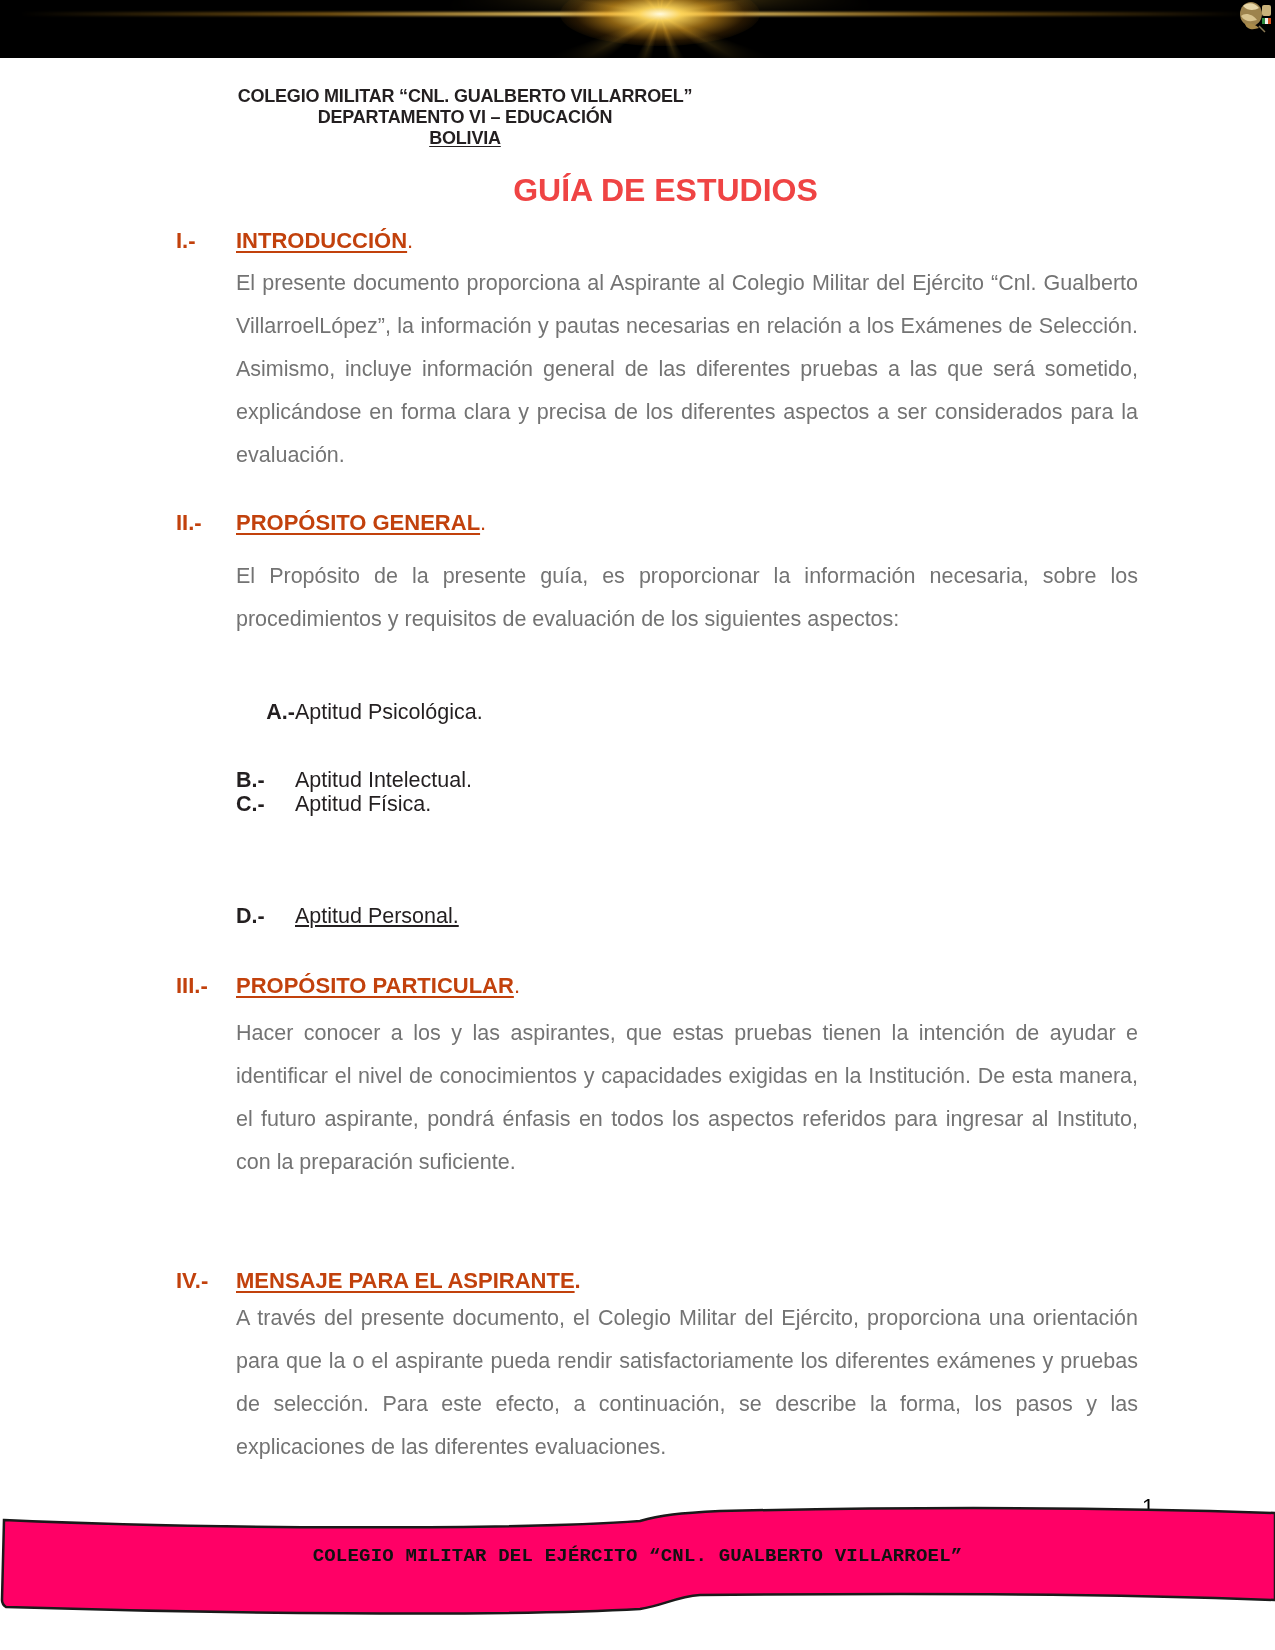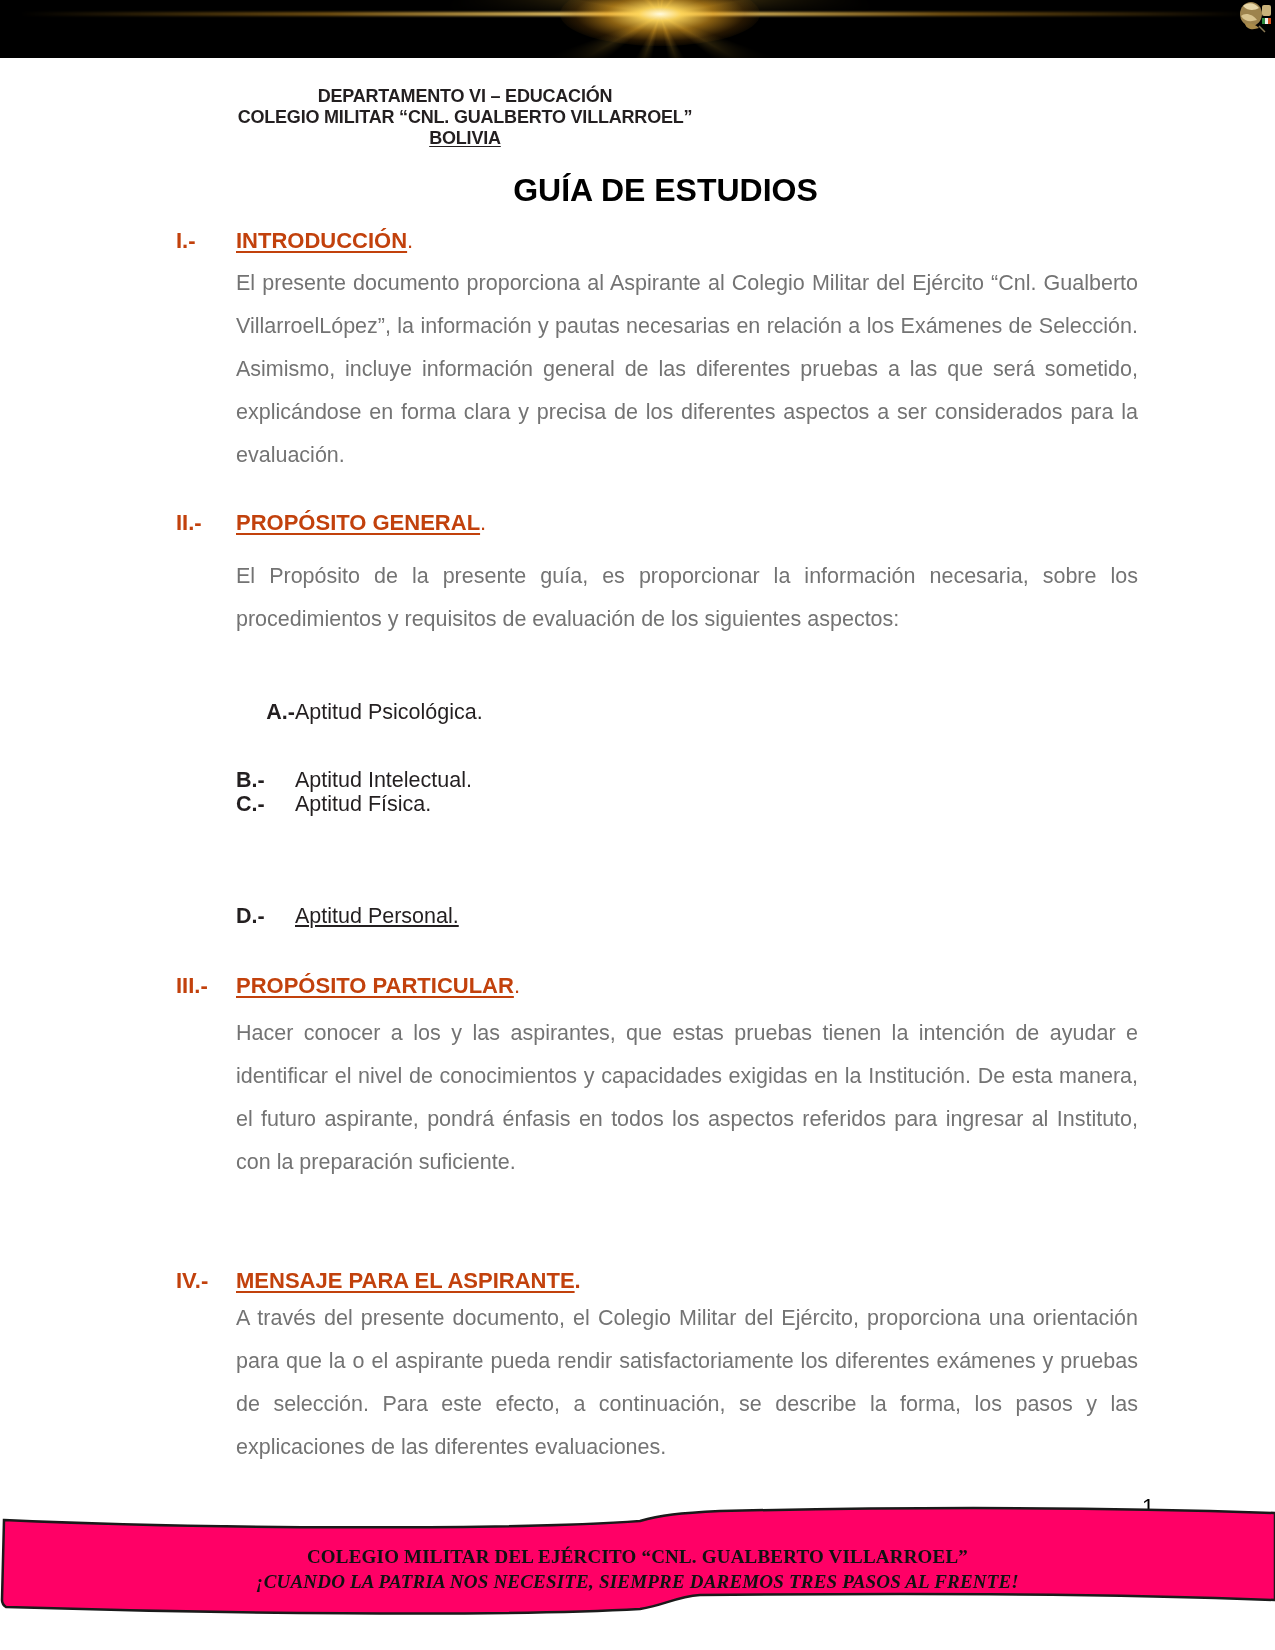--- a/index.html
+++ b/index.html
@@ -81,21 +81,21 @@
     .doc-title {
       position: absolute;
       left: 0;
       width: 1275px;
       top: 172px;
       text-align: center;
       font-weight: bold;
       font-size: 32px;
       padding-left: 56px;
       box-sizing: border-box;
-      color: #000000;
+      color: #ef4444;
     }
     
     .section-heading {
       position: absolute;
       left: 176px;
       font-size: 22px;
       font-weight: bold;
       color: #c2410c;
       white-space: nowrap;
     }
@@ -145,21 +145,21 @@
       position: absolute;
       left: 0; top: 1505px;
       width: 1275px; height: 120px;
     }
     .footer-text {
       position: absolute;
       left: 0;
       width: 1275px;
       top: 1544px;
       text-align: center;
-      font-family: Liberation Serif, serif;
+      font-family: Liberation Mono, monospace;
       font-weight: bold;
       color: #111;
       font-size: 19px;
       line-height: 25px;
       letter-spacing: 0.2px;
     }
     .footer-text .motto {
       font-style: italic;
     }
   </style>
@@ -177,22 +177,22 @@
     <path d="M10 24 C14 22, 20 24, 24 28 C18 30, 12 30, 10 24 Z" fill="#a88a4a"></path>
     <rect x="27" y="5" width="9" height="11" rx="2" fill="#c9b27a"></rect>
     <rect x="27" y="18" width="3" height="6" fill="#2e8b3e"></rect>
     <rect x="30" y="18" width="3" height="6" fill="#f2f2f2"></rect>
     <rect x="33" y="18" width="3" height="6" fill="#d9531e"></rect>
     <path d="M24 26 L30 32" stroke="#8a7a55" stroke-width="1.5"></path>
   </svg>
 </div>
 
 <div class="inst-header">
+  <div>COLEGIO MILITAR “CNL. GUALBERTO VILLARROEL”</div>
   <div>DEPARTAMENTO VI – EDUCACIÓN</div>
-  <div>COLEGIO MILITAR “CNL. GUALBERTO VILLARROEL”</div>
   <div><span class="country">BOLIVIA</span></div>
 </div>
 
 <div class="doc-title">GUÍA DE ESTUDIOS</div>
 
 <div class="section-heading" style="top:228px;">
   <span class="num">I.-</span><span class="title">INTRODUCCIÓN</span><span class="dot">.</span>
 </div>
 <div class="paragraph" style="top:262px; width:902px;">El presente documento proporciona al Aspirante al Colegio Militar del Ejército “Cnl. Gualberto VillarroelLópez”, la información y pautas necesarias en relación a los Exámenes de Selección. Asimismo, incluye información general de las diferentes pruebas a las que será sometido, explicándose en forma clara y precisa de los diferentes aspectos a ser considerados para la evaluación.</div>
 
@@ -232,14 +232,13 @@
            C 660 10, 680 8, 720 6
            C 900 2, 1100 2, 1275 8
            L 1275 95
            C 1100 88, 900 88, 700 90
            C 675 92, 665 100, 640 104
            C 500 112, 200 108, 6 102
            C 3 100, 2 98, 2 95 Z" fill="#ff0066" stroke="#1a1a1a" stroke-width="2.5"></path>
 </svg>
 <div class="footer-text">
   <div>COLEGIO MILITAR DEL EJÉRCITO “CNL. GUALBERTO VILLARROEL”</div>
-  <div class="motto">¡CUANDO LA PATRIA NOS NECESITE, SIEMPRE DAREMOS TRES PASOS AL FRENTE!</div>
 </div>
 
 </body></html>

